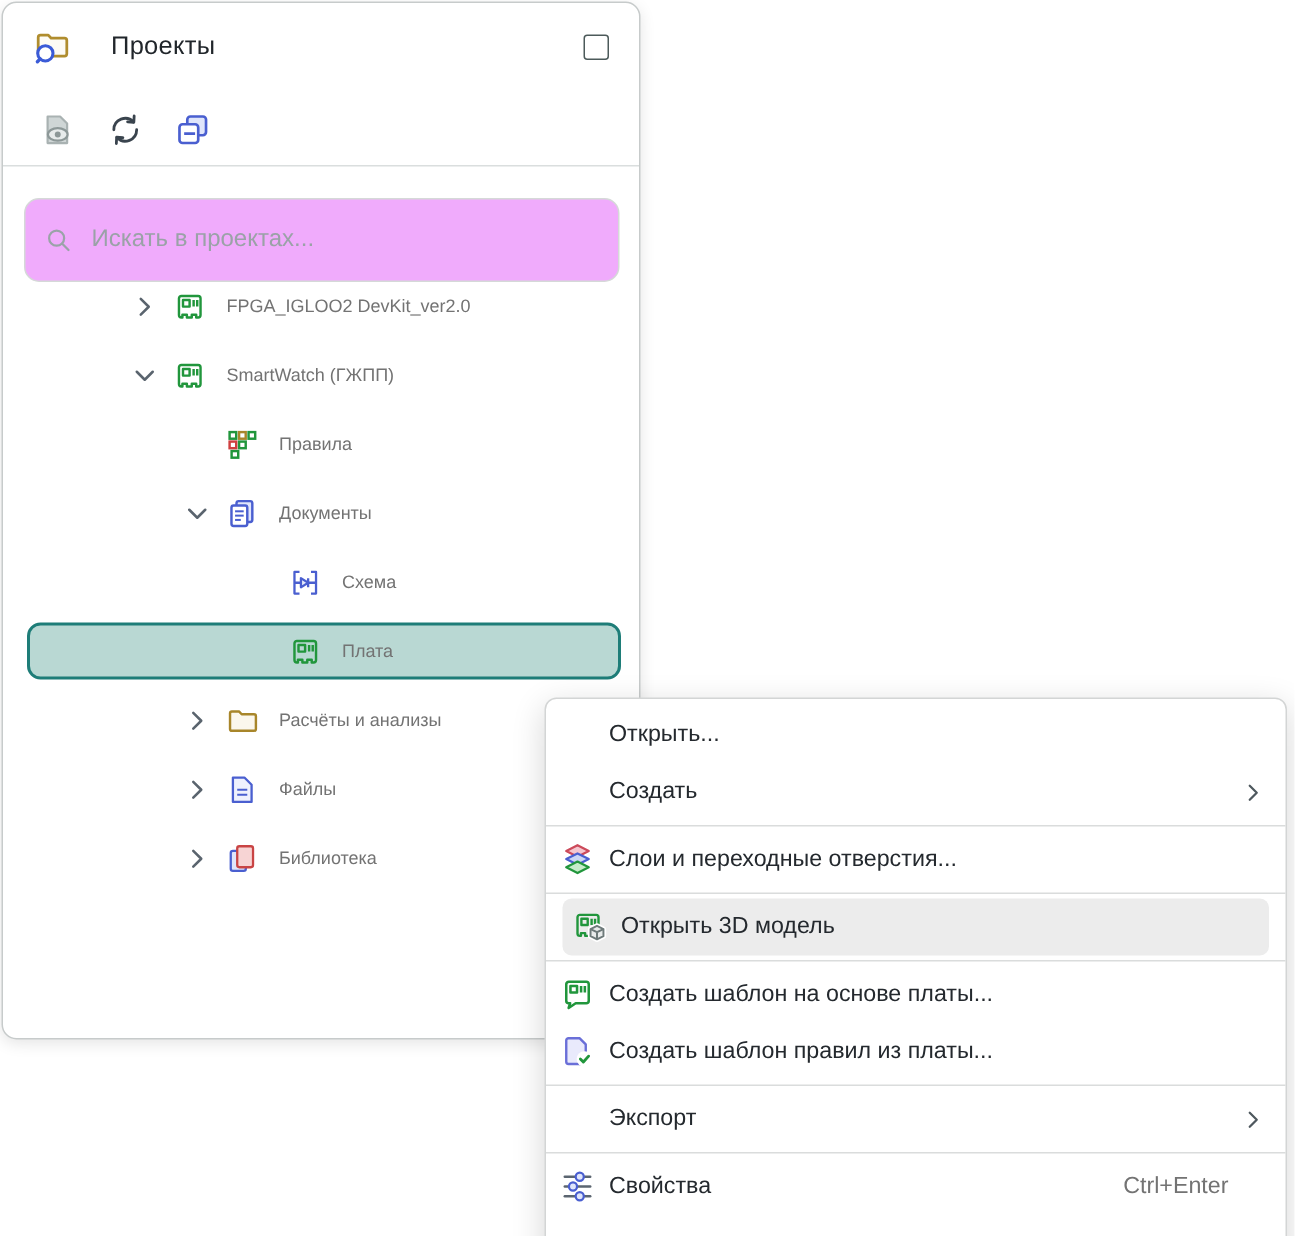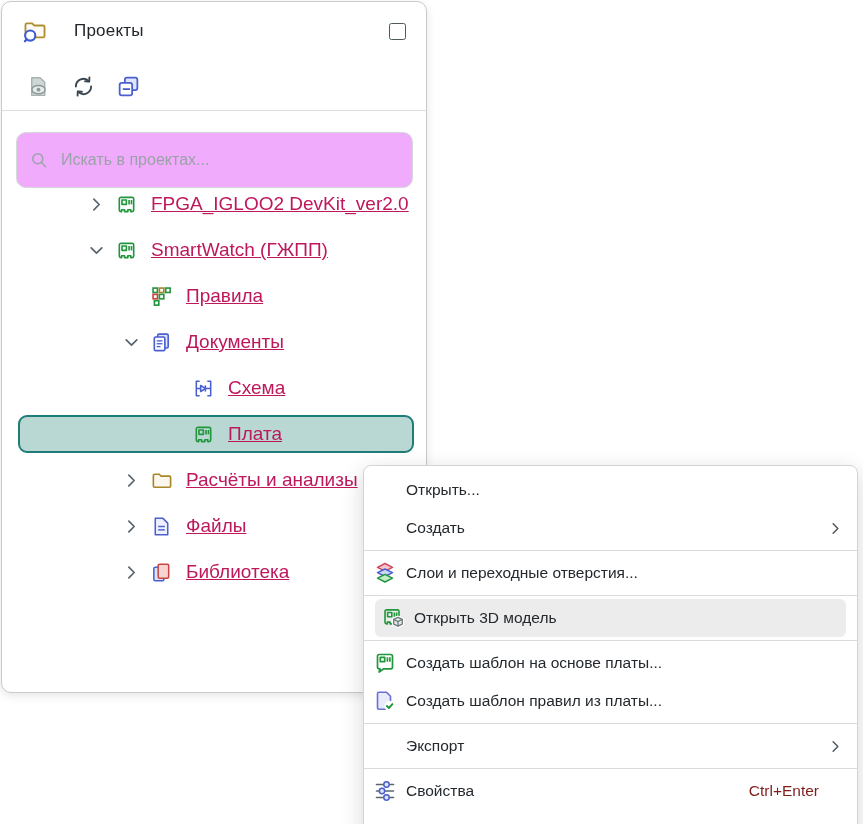--- a/index.html
+++ b/index.html
@@ -33,40 +33,40 @@
   .searchbox input::placeholder { color: #9aa2a7; }
 
   .tree { position: absolute; left: 0; right: 0; top: 179px; }
   .tree-row { position: relative; height: 46px; display: flex; align-items: center;
     gap: 0; cursor: pointer; }
   .tree-row .chev { width: 20px; height: 20px; display:flex; align-items:center;
     justify-content:center; flex: 0 0 20px; margin-right: 9px; }
   .tree-row .chev.blank { visibility: hidden; }
   .tree-row .ticon { width: 23px; height: 23px; flex: 0 0 23px; margin-right: 13px;
     display:flex; align-items:center; justify-content:center; position: relative; z-index: 1; }
-  .tree-row .tlabel { font-size: 19px; color: #be185d; white-space: nowrap;
-    position: relative; z-index: 1; text-decoration: underline; }
+  .tree-row .tlabel { font-size: 12px; color: #737373; white-space: nowrap;
+    position: relative; z-index: 1; }
   .lvl1 { padding-left: 84px; }
   .lvl2 { padding-left: 119px; }
   .lvl3 { padding-left: 190px; }
   .tree-row.selected::before { content:""; position: absolute; left: 16px; right: 12px;
     top: 4px; bottom: 4px; background: #b9d8d3; border: 2px solid #1e7d78;
     border-radius: 9px; z-index: 0; }
 
   
   .cmenu { position: absolute; left: 363px; top: 465px; width: 495px; height: 441px;
     background: #ffffff; border: 1px solid #d3d5d5; border-radius: 8px;
     box-shadow: 0 6px 22px rgba(0,0,0,.16); padding: 5px 0; z-index: 5; }
   .mi { height: 38px; display: flex; align-items: center; padding: 0 14px 0 8px;
     cursor: pointer; position: relative; }
   .mi .micon { width: 26px; height: 26px; flex: 0 0 26px; margin-right: 8px;
     display:flex; align-items:center; justify-content:center; }
   .mi .micon.blank { visibility: hidden; }
   .mi .mlabel { font-size: 15.5px; color: #24292e; white-space: nowrap; }
-  .mi .shortcut { margin-left: auto; font-size: 15.5px; color: #7f1d1d; padding-right: 24px; }
+  .mi .shortcut { margin-left: auto; font-size: 15.5px; color: #737373; padding-right: 24px; }
   .mi .subchev { margin-left: auto; width: 16px; height: 16px; display:flex;
     align-items:center; justify-content:center; }
   .mi.hover { background: #ececec; border-radius: 6px; margin: 0 11px;
     padding: 0 11px 0 5px; }
   .menu-sep { height: 0; border-top: 1px solid #dadcdc; margin: 3px 0; }
 
   svg { display: block; }
 </style>
 </head>
 <body>

